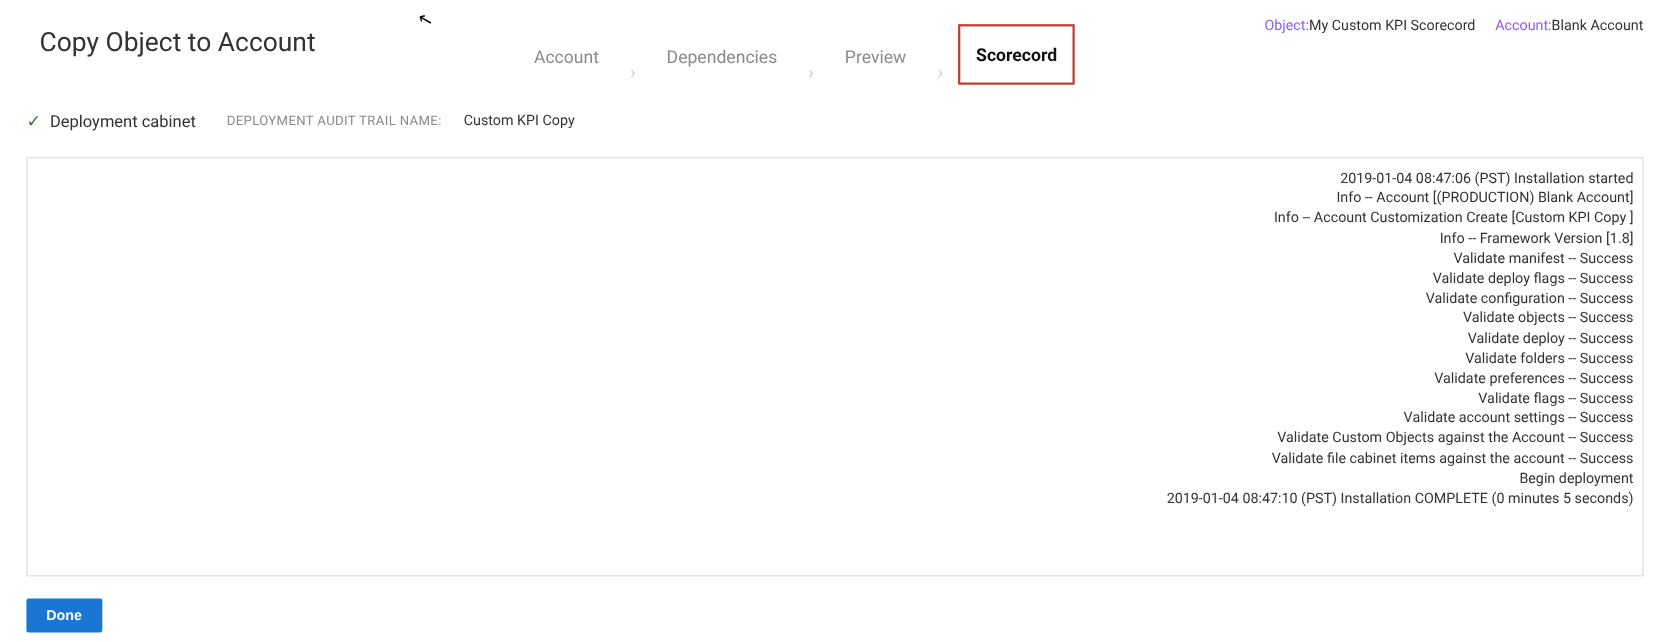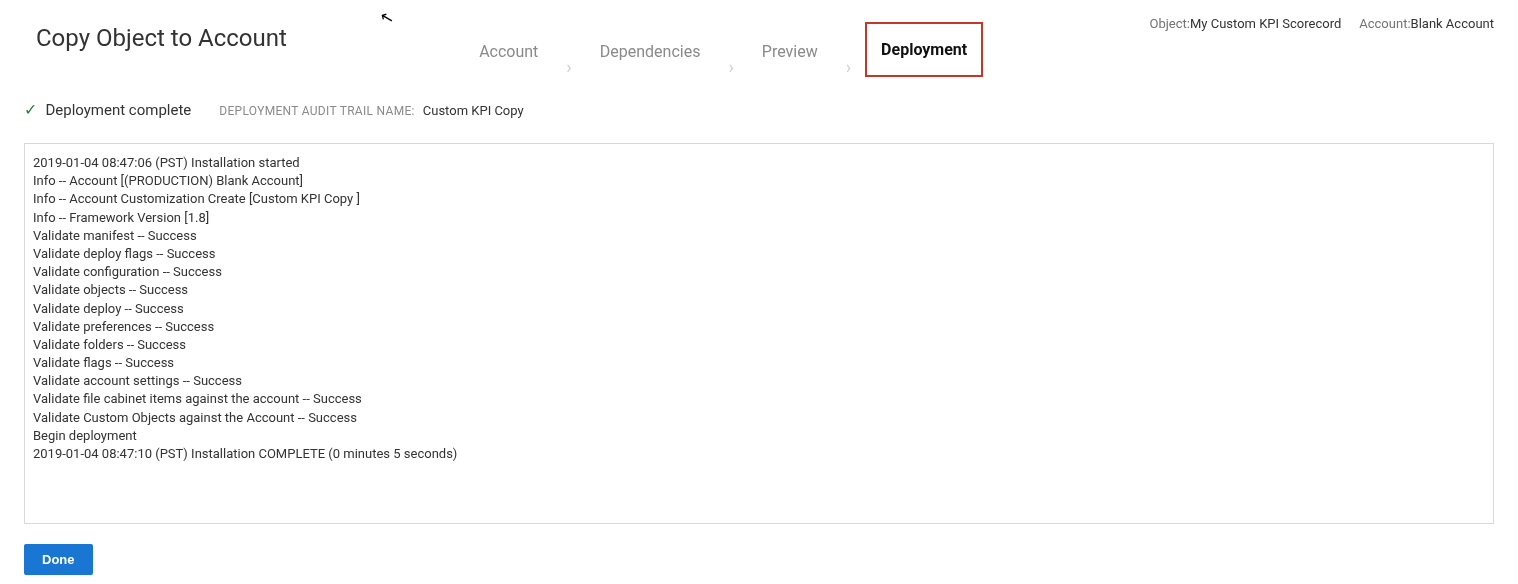--- a/index.html
+++ b/index.html
@@ -29,21 +29,21 @@
   }
   .meta-right {
     display: flex;
     gap: 18px;
     font-size: 13px;
     color: #333;
     padding-top: 6px;
     white-space: nowrap;
   }
   .meta-right .label {
-    color: #737373;
+    color: #8b5cf6;
   }
   .wizard {
     display: flex;
     align-items: flex-end;
     gap: 14px;
     padding-top: 12px;
   }
   .step {
     font-size: 16px;
     color: #8a8a8a;
@@ -77,40 +77,41 @@
     font-size: 16px;
     line-height: 1;
   }
   .status-text {
     font-size: 15px;
     color: #333;
   }
   .audit-block {
     display: flex;
     align-items: baseline;
-    gap: 8px;
+    gap: 20px;
     font-size: 12px;
   }
   .audit-label {
     color: #8a8a8a;
     letter-spacing: 0.3px;
     text-transform: uppercase;
   }
   .audit-value {
     color: #333;
     font-size: 13px;
   }
   .log-box {
     margin-top: 24px;
     border: 1px solid #d9d9d9;
     padding: 10px 8px 60px 8px;
     font-size: 13px;
     line-height: 1.4;
     color: #333;
     min-height: 380px;
+    text-align: right;
   }
   .log-line {
     white-space: pre-wrap;
   }
   .footer {
     margin-top: 20px;
   }
   .btn-primary {
     background: #1976d2;
     color: #fff;
@@ -140,60 +141,60 @@
   <div class="top-row">
     <h1 class="page-title">Copy Object to Account</h1>
 
     <div class="wizard" id="wizard-steps">
         <div class="step">Account</div>
         <span class="chev">›</span>
         <div class="step">Dependencies</div>
         <span class="chev">›</span>
         <div class="step">Preview</div>
         <span class="chev">›</span>
-        <div class="step active">Deployment</div>
+        <div class="step active">Scorecord</div>
       </div>
 
     <div class="meta-right">
       <span>
         <span class="label">Object:</span><span>My Custom KPI Scorecord</span>
       </span>
       <span>
         <span class="label">Account:</span><span>Blank Account</span>
       </span>
     </div>
   </div>
 
   <div class="status-row">
     <div class="status-block">
       <span class="check-icon">✓</span>
-      <span class="status-text">Deployment complete</span>
+      <span class="status-text">Deployment cabinet</span>
     </div>
     <div class="audit-block">
       <span class="audit-label">DEPLOYMENT AUDIT TRAIL NAME:</span>
       <span class="audit-value">Custom KPI Copy</span>
     </div>
   </div>
 
   <div class="log-box" id="log-box">
       <div class="log-line">2019-01-04 08:47:06 (PST) Installation started</div>
       <div class="log-line">Info -- Account [(PRODUCTION) Blank Account]</div>
       <div class="log-line">Info -- Account Customization Create [Custom KPI Copy ]</div>
       <div class="log-line">Info -- Framework Version [1.8]</div>
       <div class="log-line">Validate manifest -- Success</div>
       <div class="log-line">Validate deploy flags -- Success</div>
       <div class="log-line">Validate configuration -- Success</div>
       <div class="log-line">Validate objects -- Success</div>
       <div class="log-line">Validate deploy -- Success</div>
+      <div class="log-line">Validate folders -- Success</div>
       <div class="log-line">Validate preferences -- Success</div>
-      <div class="log-line">Validate folders -- Success</div>
       <div class="log-line">Validate flags -- Success</div>
       <div class="log-line">Validate account settings -- Success</div>
+      <div class="log-line">Validate Custom Objects against the Account -- Success</div>
       <div class="log-line">Validate file cabinet items against the account -- Success</div>
-      <div class="log-line">Validate Custom Objects against the Account -- Success</div>
       <div class="log-line">Begin deployment</div>
       <div class="log-line">2019-01-04 08:47:10 (PST) Installation COMPLETE (0 minutes 5 seconds)</div>
     </div>
 
   <div class="footer">
     <button class="btn-primary">Done</button>
   </div>
 </div>
 
 </body></html>

